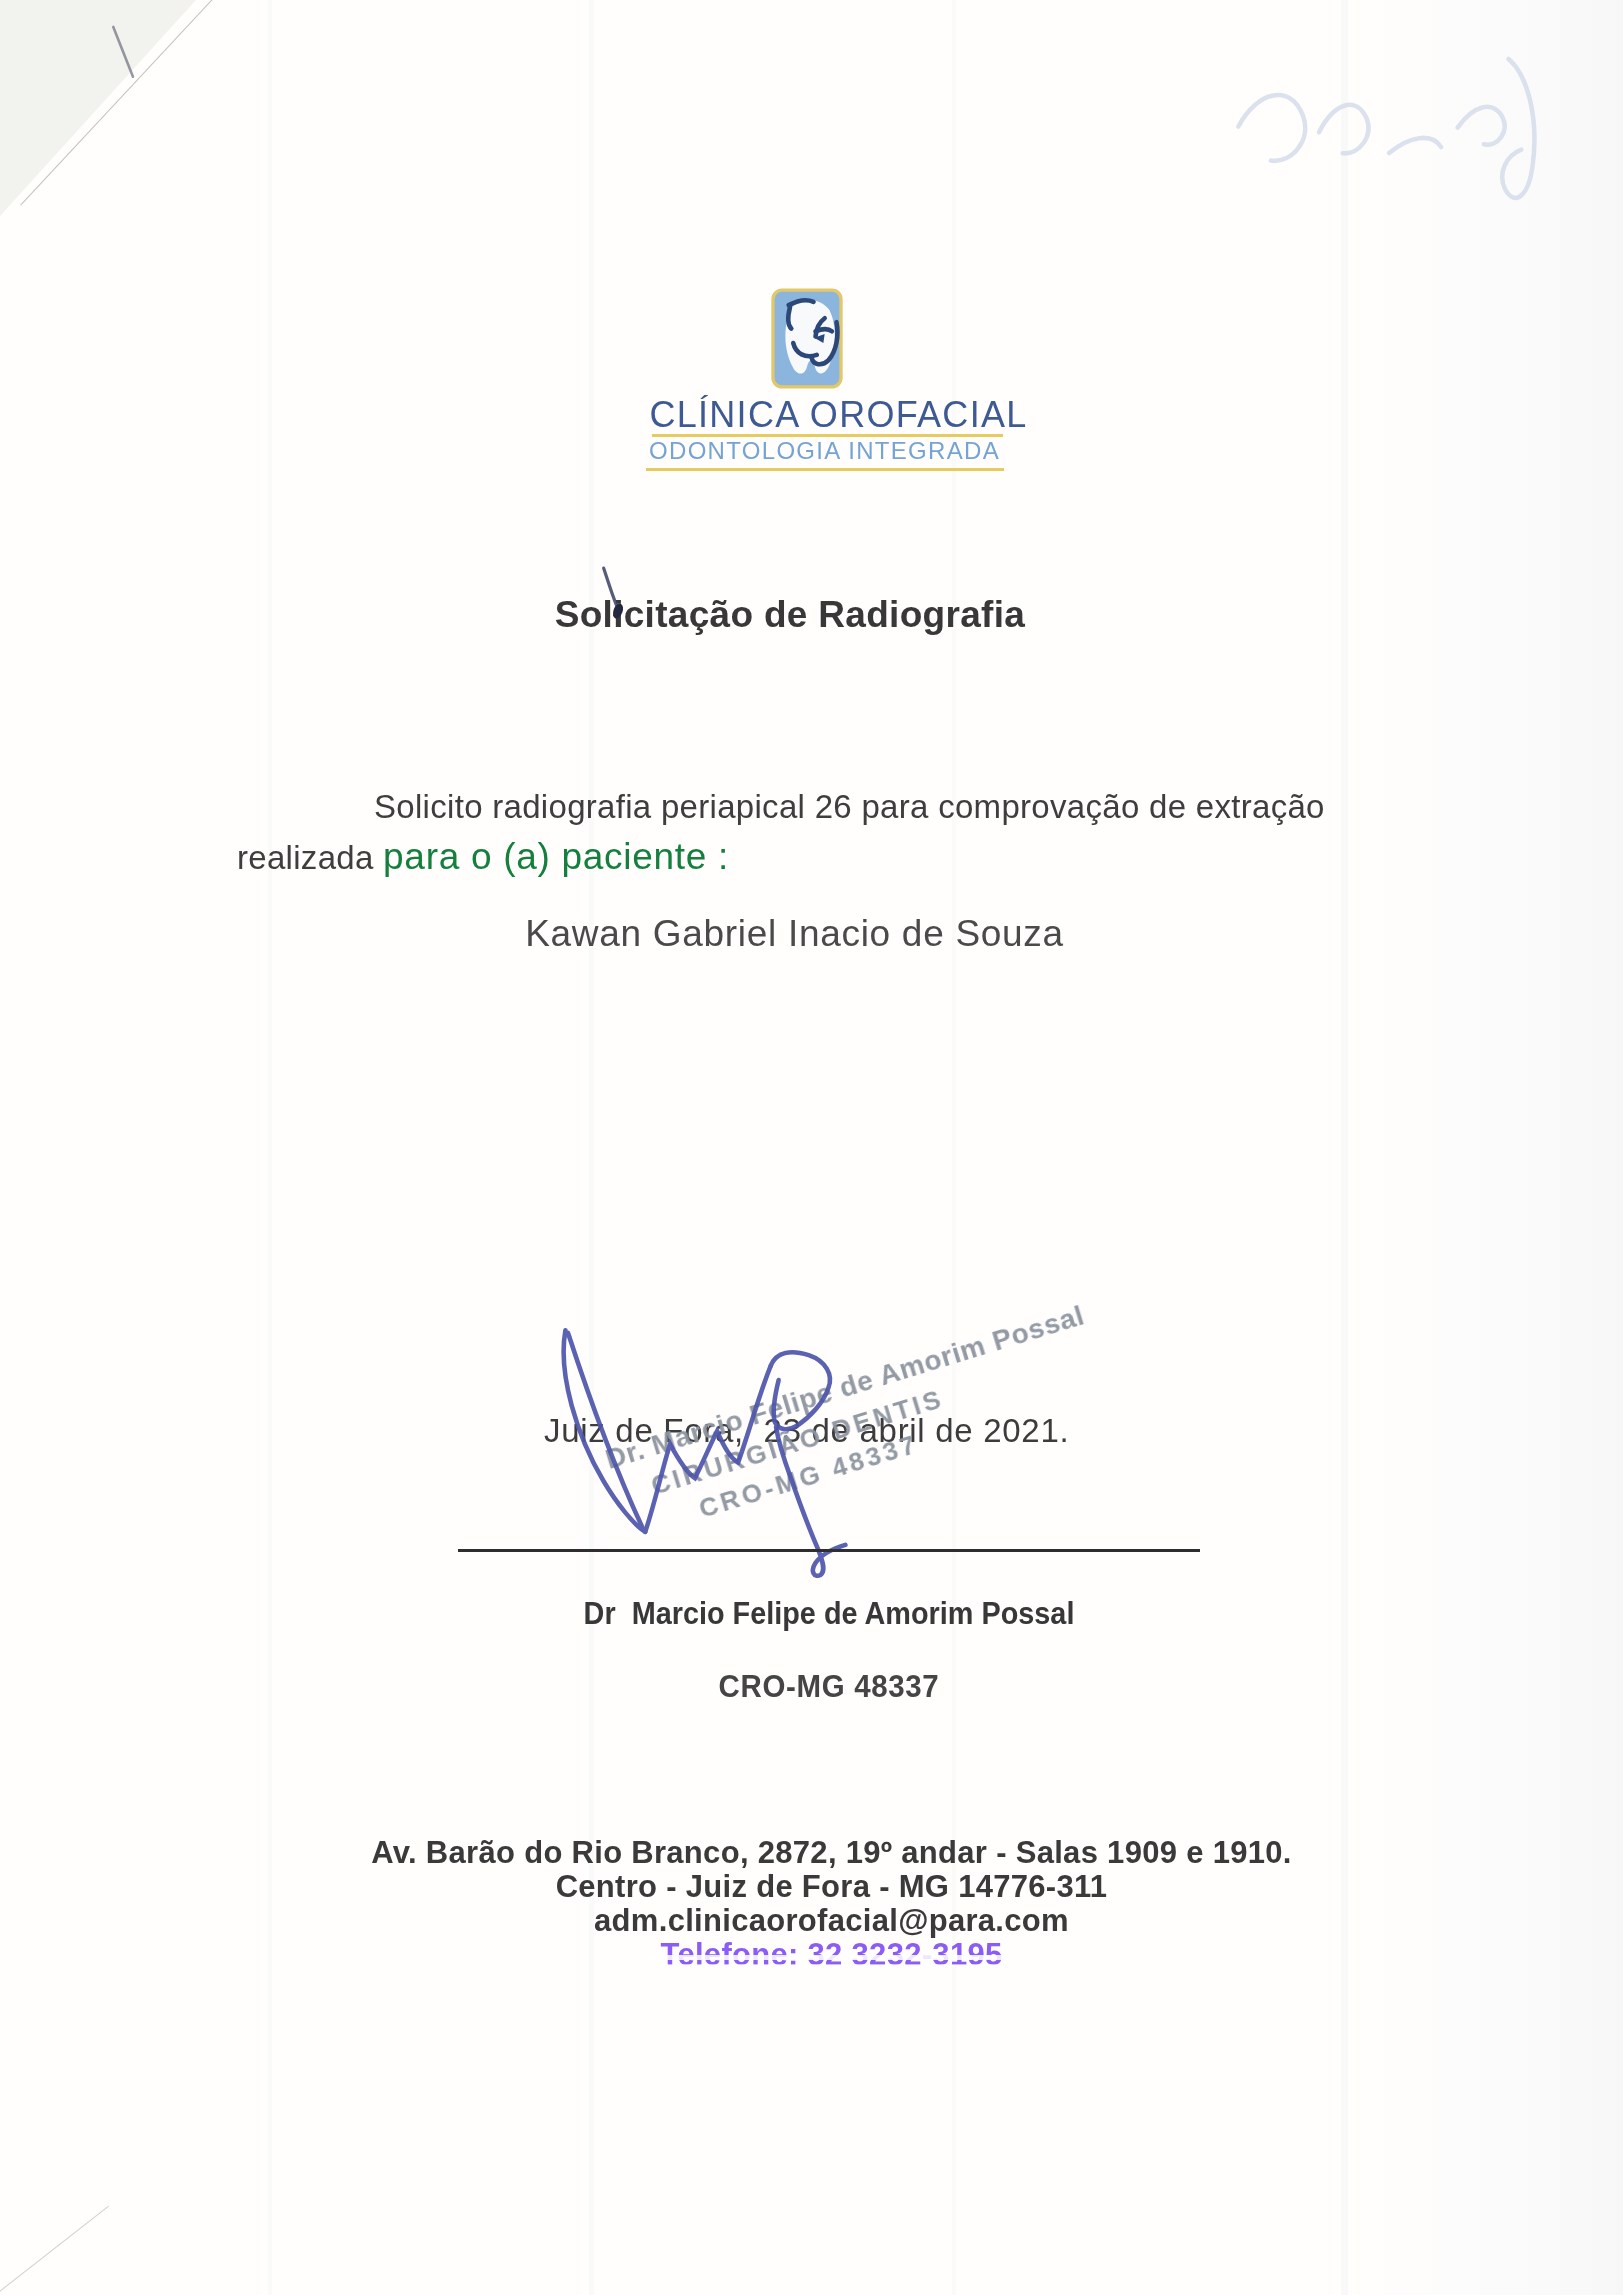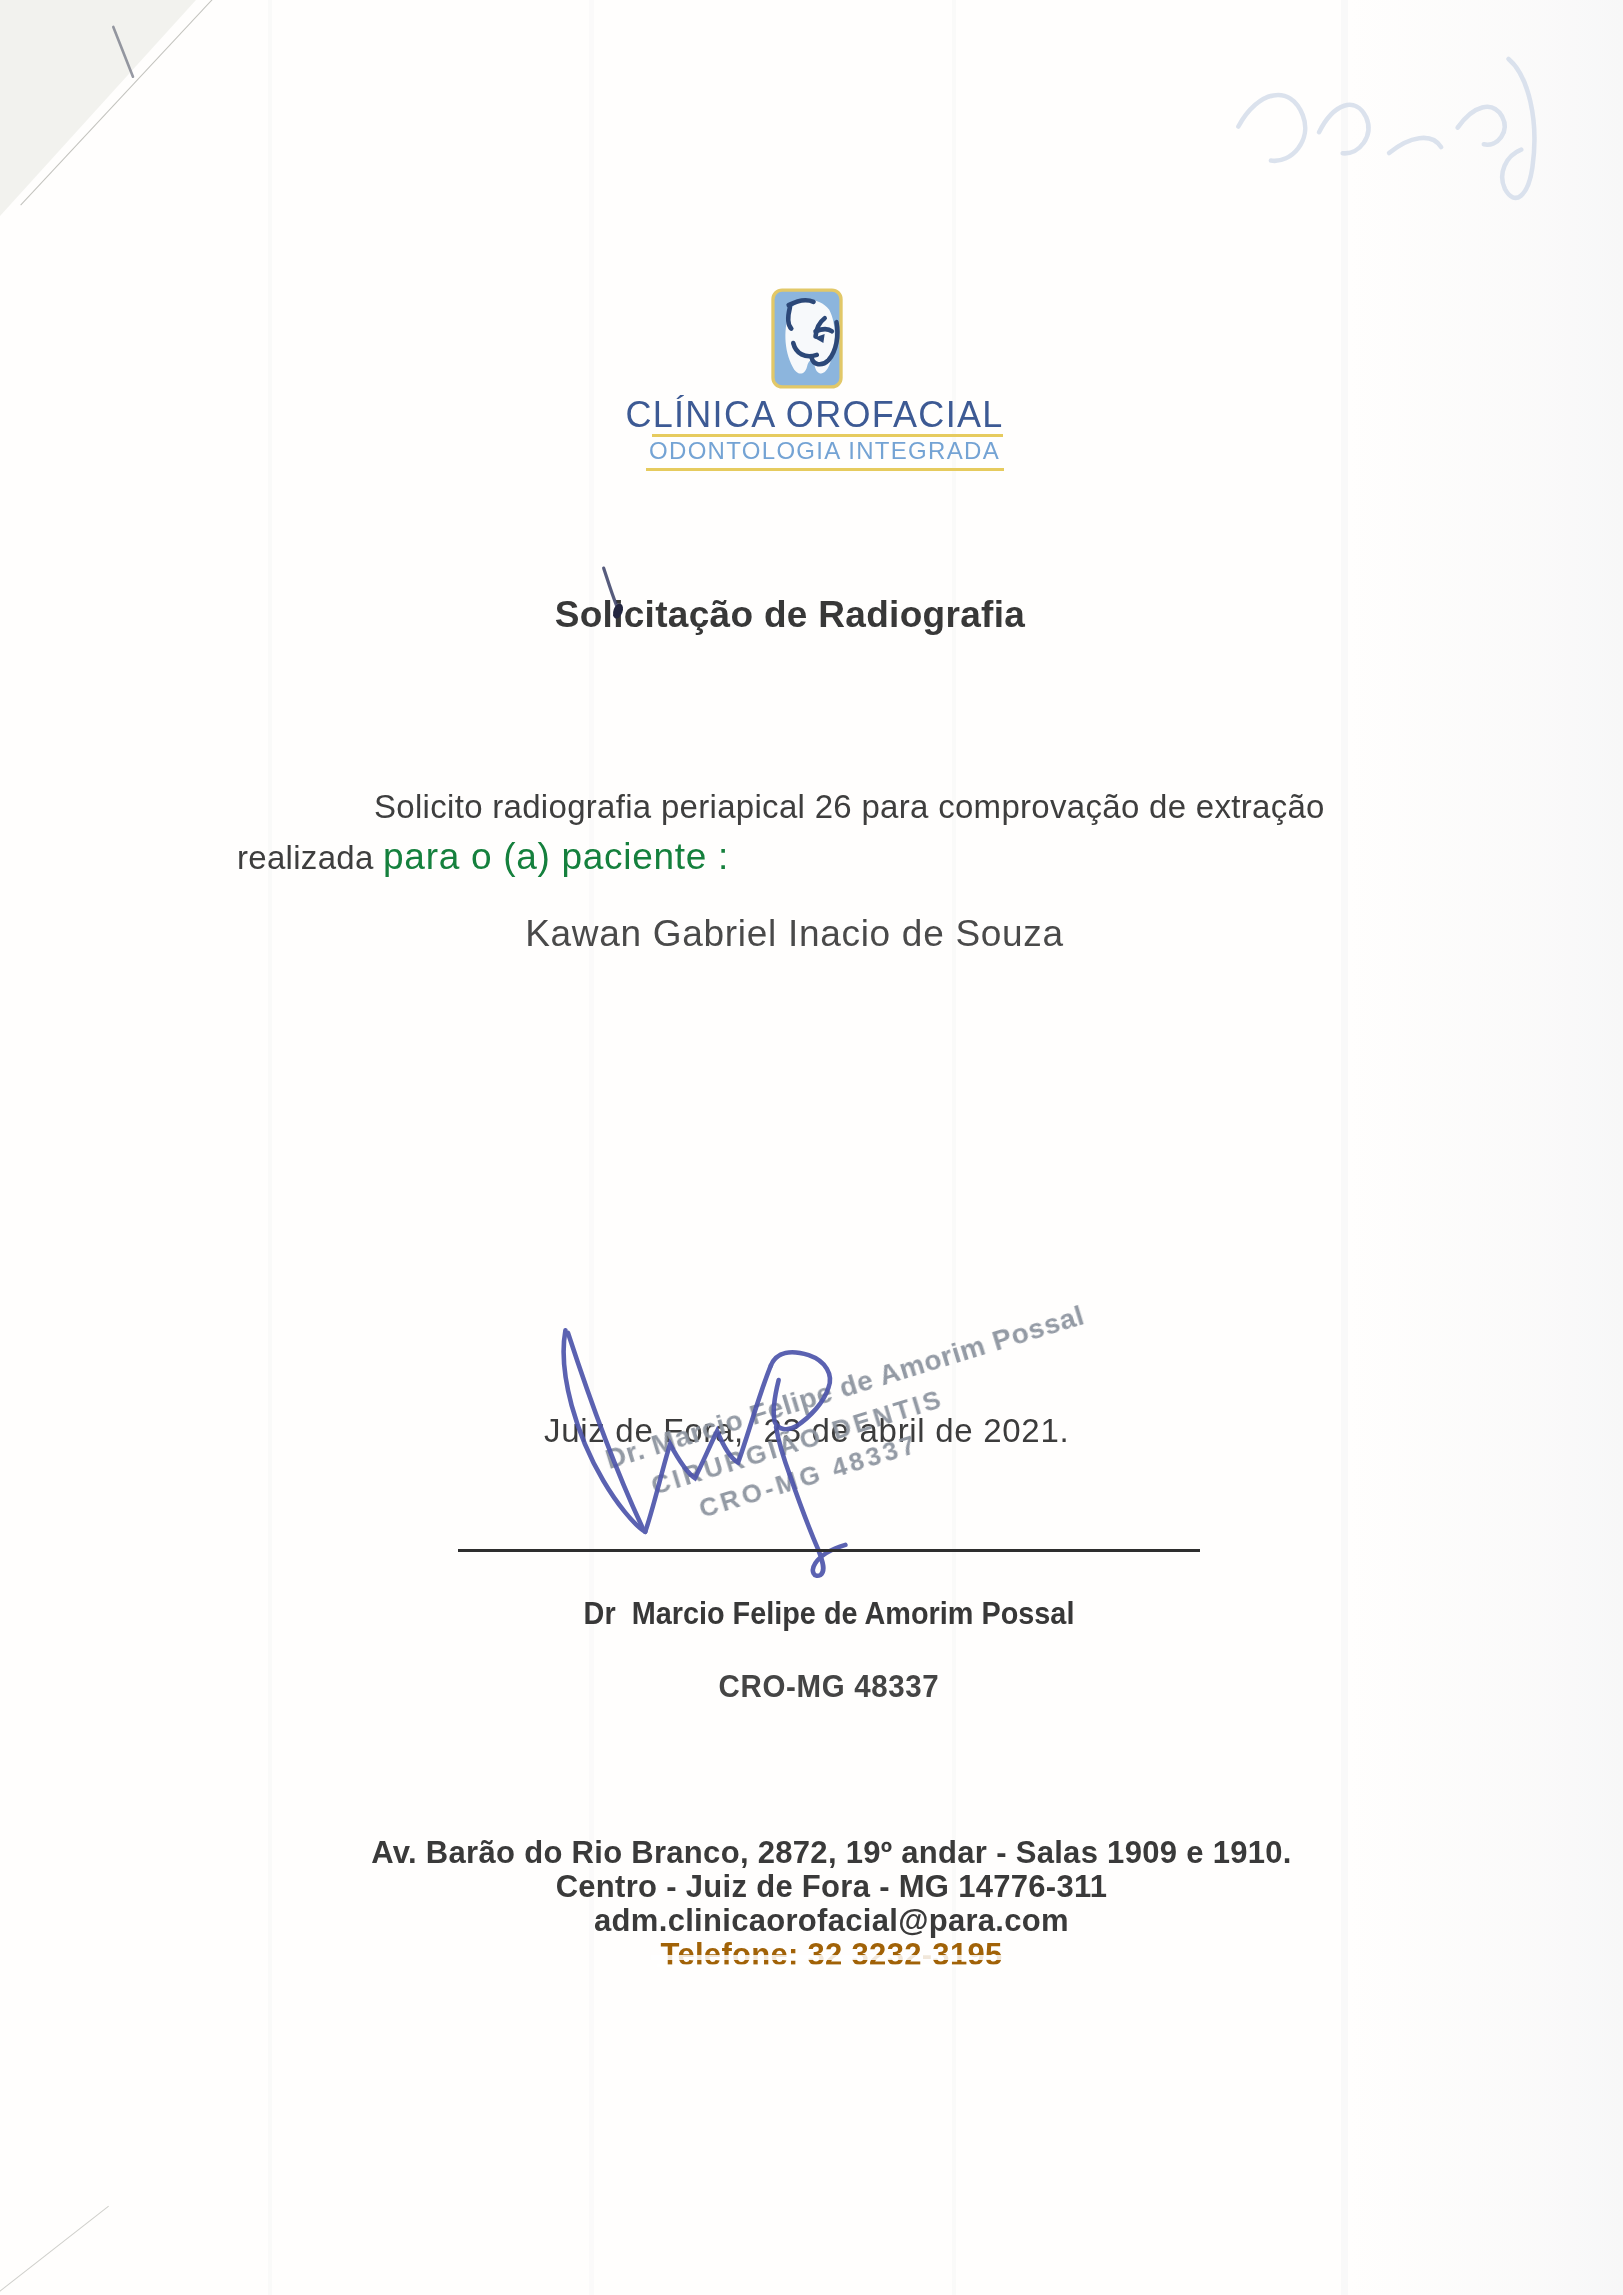--- a/index.html
+++ b/index.html
@@ -30,21 +30,21 @@
   .corner-fold-edge{
     position:absolute;left:-26px;top:97px;width:294px;height:1.3px;
     background:#c2c2bd;transform:rotate(-47deg);
   }
   .corner-scratch{position:absolute;left:108px;top:23px;}
   
   .bleedthrough{position:absolute;left:1230px;top:39px;opacity:.8;}
   
   .logo{position:absolute;left:771px;top:288px;width:72px;height:101px;}
   .clinic-name{
-    position:absolute;top:394px;left:50%;transform:translateX(-50%);margin-left:3px;
+    position:absolute;top:394px;left:50%;transform:translateX(-50%);margin-left:27px;
     font-size:36px;letter-spacing:1.3px;color:var(--brand-dark-blue);white-space:nowrap;text-align:center;
   }
   .brand-underline{position:absolute;left:50%;height:2.6px;background:var(--brand-underline-yellow);}
   .brand-underline.u1{top:434px;width:351px;margin-left:-160px;}
   .brand-underline.u2{top:468px;width:358px;margin-left:-166px;}
   .clinic-sub{
     position:absolute;top:437px;left:50%;transform:translateX(-50%);margin-left:13px;
     font-size:24px;letter-spacing:1.3px;color:var(--brand-light-blue);white-space:nowrap;
   }
   .doc-title{
@@ -80,21 +80,21 @@
   }
   .doc-license{
     position:absolute;top:1669px;left:50%;transform:translateX(-50%) scaleX(.95);margin-left:17.7px;
     font-size:31px;font-weight:bold;color:#454545;letter-spacing:0.7px;white-space:nowrap;
   }
   .footer{
     position:absolute;top:1836px;left:0;width:100%;text-align:center;
     font-size:31px;font-weight:bold;color:#3a3a3a;line-height:34px;letter-spacing:0.3px;
   }
   .footer>div{white-space:nowrap;margin-left:40px;}
-  .footer .phone{color:#a16207;}
+  .footer .phone{color:#8b5cf6;}
   .scan-band{position:absolute;background:#fff;z-index:5;}
   .scan-band.b1{left:651px;top:1955px;width:357px;height:4.6px;opacity:.85;}
   .scan-band.b2{left:657px;top:1964px;width:343px;height:3.3px;opacity:.6;}
   .bottom-corner{position:absolute;left:-19.6px;top:2250px;width:144px;height:1.3px;background:#cfcfcb;transform:rotate(-38deg);}
 </style>
 </head>
 <body>
 
 <div class="page">
 

